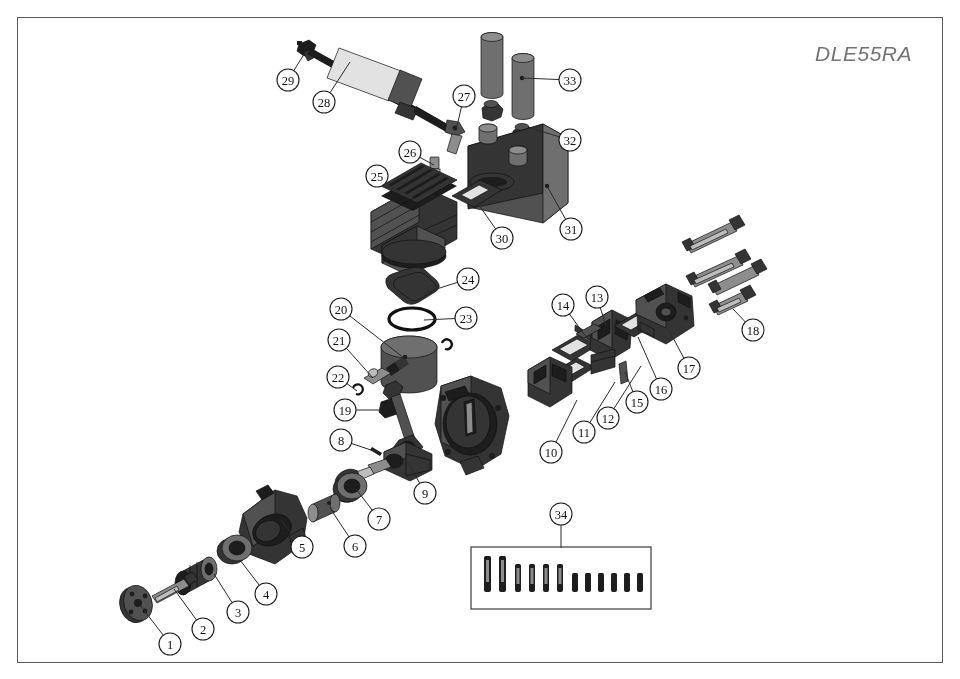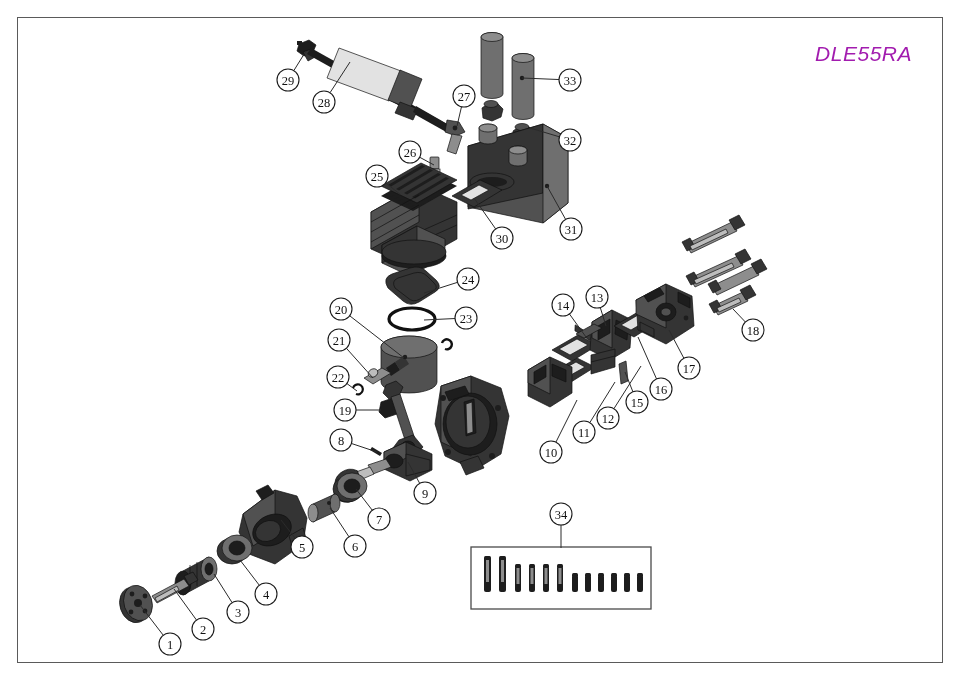--- a/index.html
+++ b/index.html
@@ -2,21 +2,21 @@
 <html><head>
 <meta charset="utf-8">
 <style>
   html,body{margin:0;padding:0;background:#ffffff;}
   body{width:960px;height:679px;overflow:hidden;
        font-family:"Liberation Serif", serif;}
   #sheet{position:relative;width:960px;height:679px;background:#fff;}
   #frame{position:absolute;left:17px;top:17px;width:926px;height:646px;
          border:1.5px solid #5a5a5a;box-sizing:border-box;background:#fff;}
   #title{position:absolute;right:48px;top:42px;font-style:italic;
-         font-size:21px;letter-spacing:.5px;color:#a21caf;
+         font-size:21px;letter-spacing:.5px;color:#737373;
          font-family:"Liberation Sans", sans-serif;font-weight:400;}
   svg.art{position:absolute;left:0;top:0;width:960px;height:679px;}
   .lead{stroke:#2b2b2b;stroke-width:1;fill:none;}
   .cal circle{fill:#fff;stroke:#1a1a1a;stroke-width:1.1;}
   .cal text{font-family:"Liberation Serif", serif;font-size:12.5px;
             fill:#111;text-anchor:middle;dominant-baseline:central;}
   .box34{fill:none;stroke:#4a4a4a;stroke-width:1.3;}
   .mO{fill:#6f6f6f;} .mM{fill:#515151;} .mD{fill:#343434;}
   .mK{fill:#1d1d1d;} .mL{fill:#8d8d8d;} .mW{fill:#bdbdbd;}
   .mE{fill:#e2e2e2;} .ed{stroke:#111;stroke-width:.7;}

